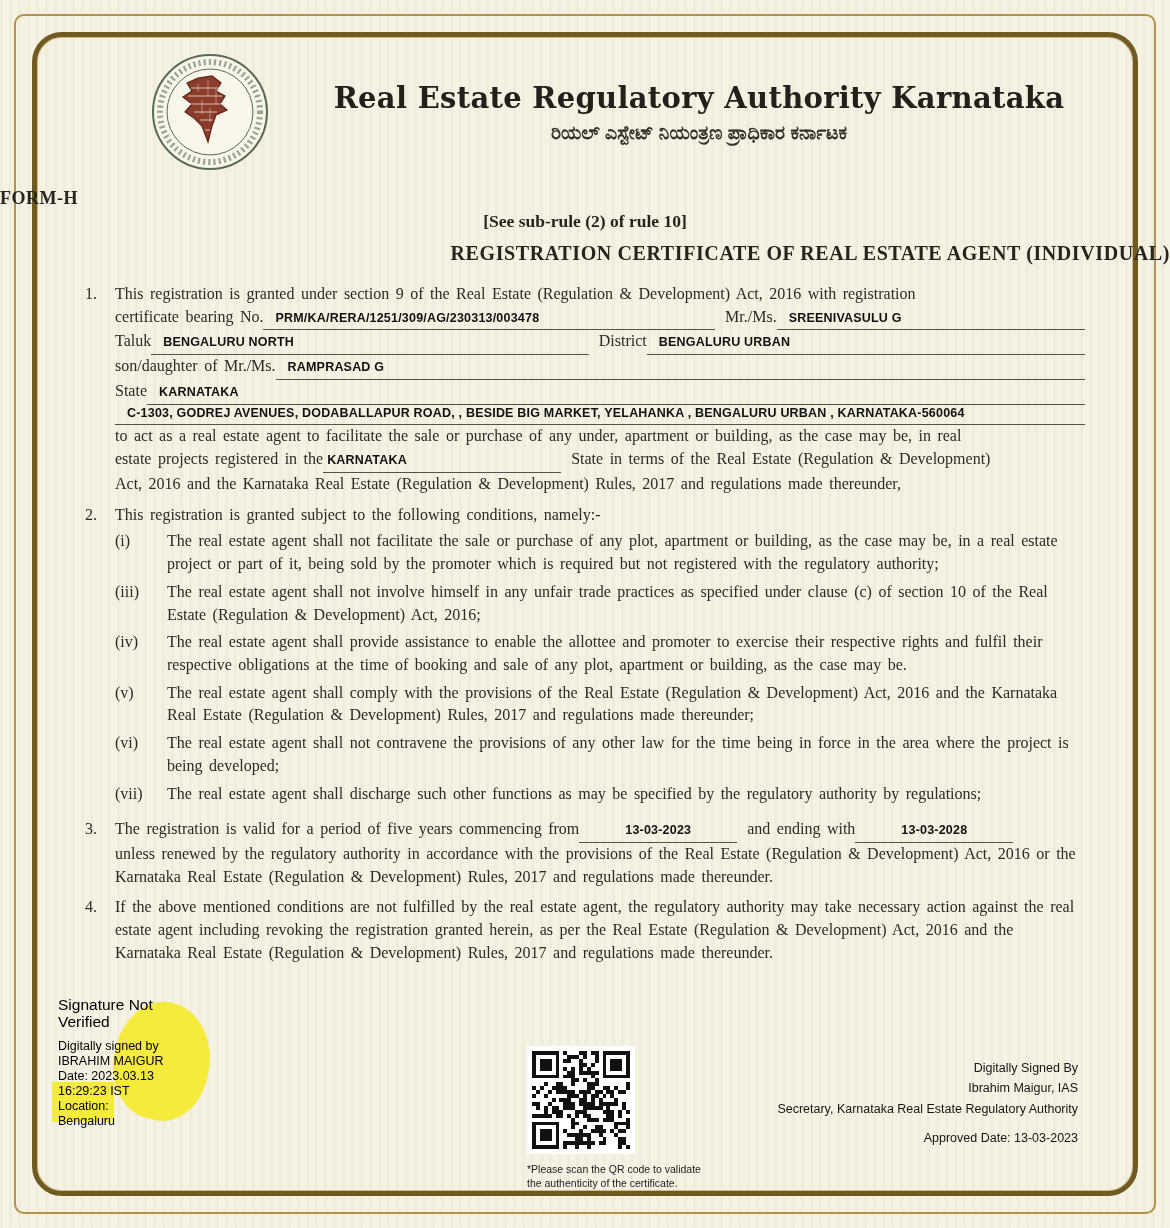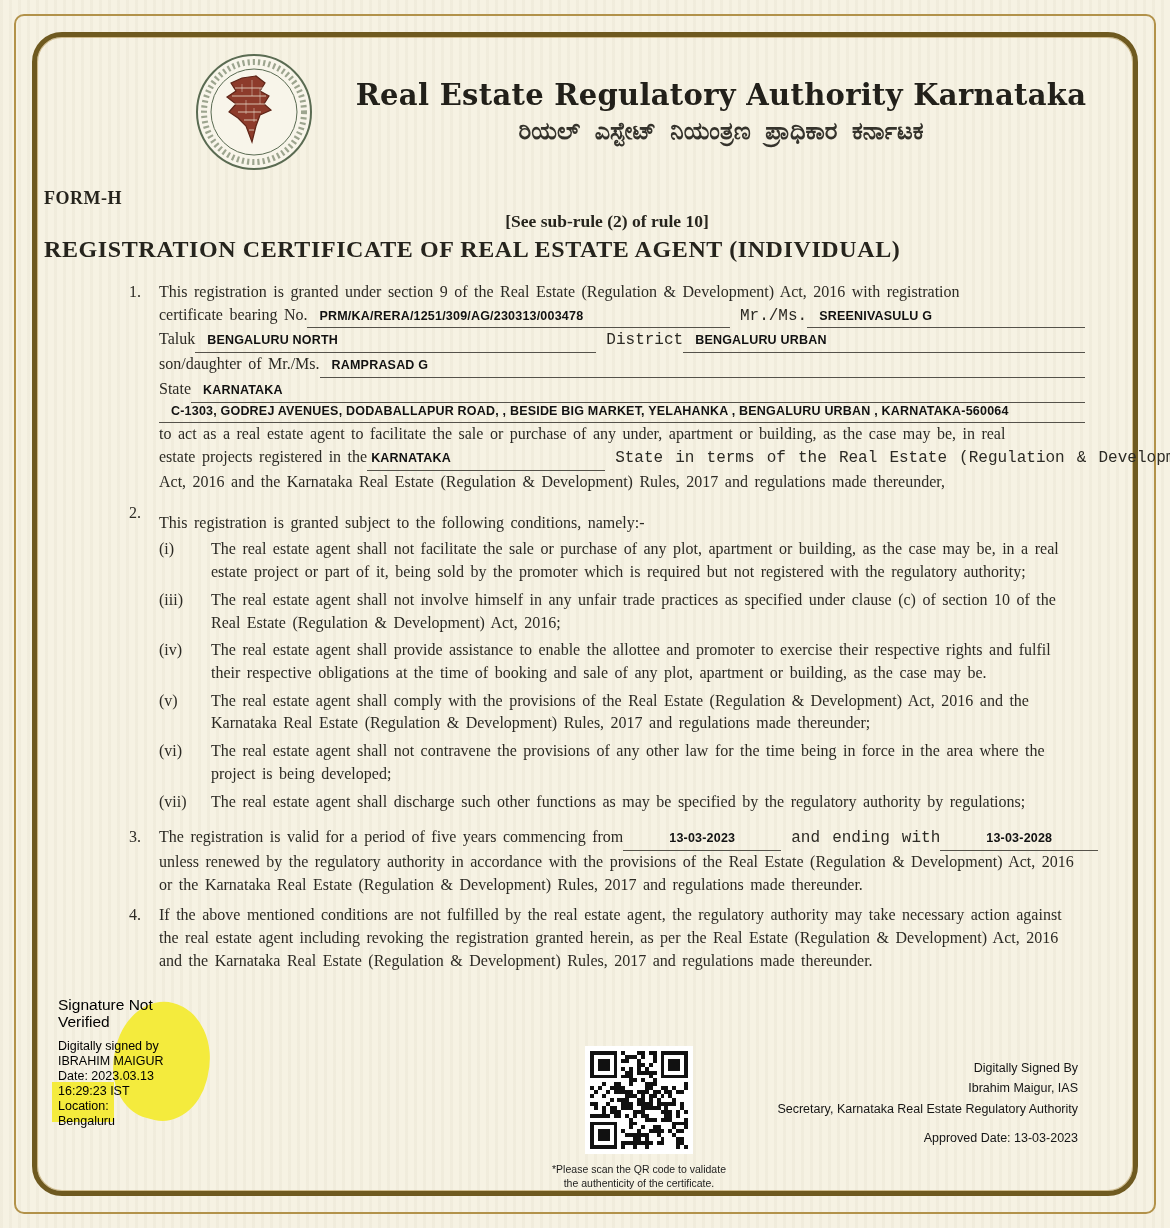--- a/index.html
+++ b/index.html
@@ -12,33 +12,33 @@
     font-family:"Liberation Serif","DejaVu Serif",serif;
     color:#2c2a24;
   }
   .frame-outer {
     position:absolute; inset:14px; border:2px solid #b2924a; border-radius:10px; pointer-events:none;
   }
   .frame-inner {
     position:absolute; inset:32px; border:5px solid #6f5a20; border-radius:30px; pointer-events:none;
     box-shadow: inset 0 0 0 1px rgba(178,146,74,.55);
   }
-  .content { position:absolute; inset:0;padding-left:44px; }
+  .content { position:absolute; inset:0; }
 
   
   .header { display:flex; align-items:center; gap:28px; padding:52px 70px 0 150px; }
   .logo { flex:0 0 120px; height:120px; }
   .logo svg { width:120px; height:120px; display:block; }
   .titles { flex:1; text-align:center; }
   .title-en { font-family:"DejaVu Serif","Liberation Serif",serif; font-weight:bold; font-size:29px; letter-spacing:.3px; color:#22201a; }
-  .title-kn { font-size:24px; font-weight:600; margin-top:7px; color:#35332c; font-family:Liberation Mono, monospace; }
+  .title-kn { font-size:19px; font-weight:600; margin-top:7px; color:#35332c; font-family:Liberation Sans, sans-serif; }
 
   .form-no   { margin-top:16px; font-weight:bold; font-size:18px; letter-spacing:.5px; color:#26241d; }
   .sub-rule  { text-align:center; margin-top:2px;  font-weight:bold; font-size:17.5px; color:#26241d; }
-  .cert-title{ text-align:left; margin-top:4px;  font-weight:bold; font-size:24px; letter-spacing:.6px; color:#26241d; }
+  .cert-title{ text-align:right; margin-top:10px;  font-weight:bold; font-size:20px; letter-spacing:.6px; color:#26241d; }
 
   
   .doc-body { margin:18px 85px 0 85px; font-size:16px; line-height:1.42; word-spacing:2.5px; }
   .clause { display:flex; margin-bottom:8px; }
   .clause-num { flex:0 0 30px; }
   .clause-body { flex:1; min-width:0; }
   .line { }
   .row { display:flex; align-items:baseline; }
   .lbl { white-space:nowrap; }
   .fill {
@@ -46,35 +46,35 @@
     font-weight:bold; font-size:12.5px; color:#111;
     border-bottom:1.2px solid #55524a;
     padding:0 4px 2px 12px; letter-spacing:.2px; word-spacing:0;
     white-space:nowrap; overflow:hidden;
   }
   .grow { flex:1 1 auto; }
   .f-cert { flex:1.15 1 auto; }
   .f-agent { flex:1.2 1 auto; }
   .f-block { display:block; width:100%; box-sizing:border-box; white-space:nowrap; }
   .f-date { flex:0 0 150px; text-align:center; padding-left:4px; }
-  .ml { margin-left:10px;font-family:Liberation Mono, monospace; }
+  .ml { margin-left:10px; }
 
   .cond { display:flex; margin-bottom:5px; }
   .cond-num { flex:0 0 52px; }
   .cond-text { flex:1; min-width:0; }
 
   
   .sig-block { position:absolute; left:58px; top:996px; width:220px; font-family:"Liberation Sans","DejaVu Sans",sans-serif; color:#000; }
   .sig-big   { position:relative; z-index:2; font-size:15.5px; line-height:1.12; }
   .sig-small { position:relative; z-index:2; font-size:12.5px; line-height:1.2; }
   .blob1 { position:absolute; left:56px; top:6px; width:96px; height:118px;
            background:#f4eb3d; border-radius:52% 60% 48% 55%; transform:rotate(14deg); z-index:1; }
   .blob2 { position:absolute; left:-6px; top:86px; width:62px; height:40px; background:#f4eb3d; z-index:1; }
 
-  .qr-wrap { position:absolute; left:527px; top:1046px; width:224px; text-align:center; }
+  .qr-wrap { position:absolute; left:527px; top:1046px; width:224px; text-align:left; }
   .qr-box { display:inline-block; background:#ffffff; padding:5px; }
   .qr-box svg { display:block; width:98px; height:98px; }
   .qr-caption { margin-top:5px; font-family:"Liberation Sans","DejaVu Sans",sans-serif; font-size:10.5px; line-height:1.3; color:#1d1d1d; }
 
   .approval-block { position:absolute; right:92px; top:1058px; text-align:right;
                     font-family:"Liberation Sans","DejaVu Sans",sans-serif; font-size:12.5px; line-height:1.62; color:#151515; }
   .approved-date { margin-top:9px; }
 </style>
 </head>
 <body>
@@ -141,21 +141,21 @@
             <span class="fill f-date" style="flex:0 0 230px; text-align:left;">KARNATAKA</span>
             <span class="lbl ml">State in terms of the Real Estate (Regulation &amp; Development)</span>
           </div>
           <div class="line">Act, 2016 and the Karnataka Real Estate (Regulation &amp; Development) Rules, 2017 and regulations made thereunder,</div>
         </div>
       </div>
 
       <div class="clause">
         <div class="clause-num">2.</div>
         <div class="clause-body">
-          <div class="line" style="margin-bottom:4px;margin-top:10px;">This registration is granted subject to the following conditions, namely:-</div>
+          <div class="line" style="margin-bottom:4px;">This registration is granted subject to the following conditions, namely:-</div>
 
           <div class="cond">
             <div class="cond-num">(i)</div>
             <div class="cond-text">The real estate agent shall not facilitate the sale or purchase of any plot, apartment or building, as the case may be, in a real estate project or part of it, being sold by the promoter which is required but not registered with the regulatory authority;</div>
           </div>
           <div class="cond">
             <div class="cond-num">(iii)</div>
             <div class="cond-text">The real estate agent shall not involve himself in any unfair trade practices as specified under clause (c) of section 10 of the Real Estate (Regulation &amp; Development) Act, 2016;</div>
           </div>
           <div class="cond">

